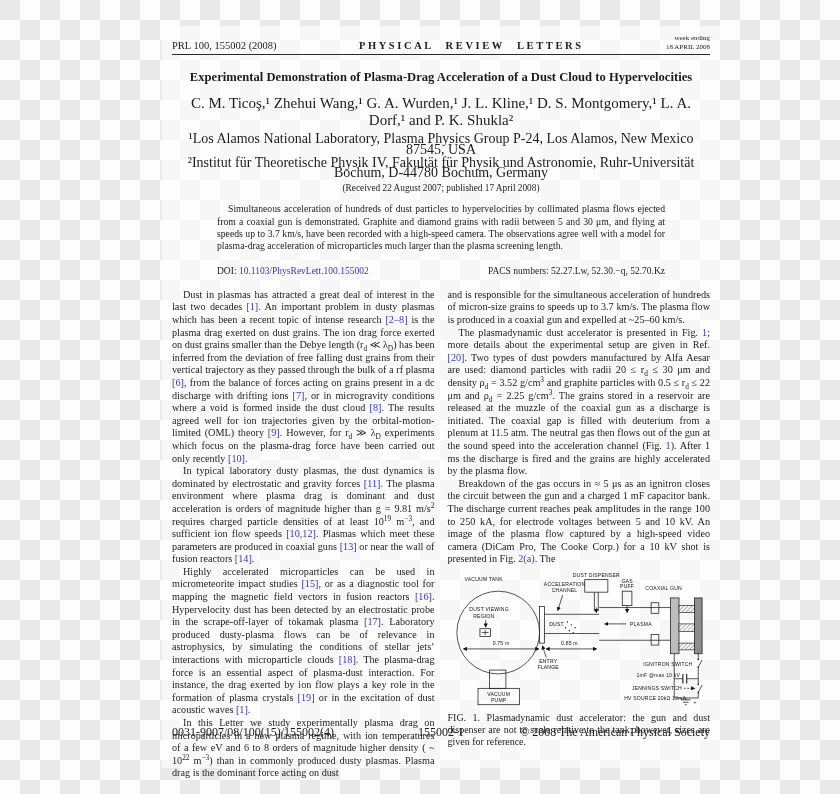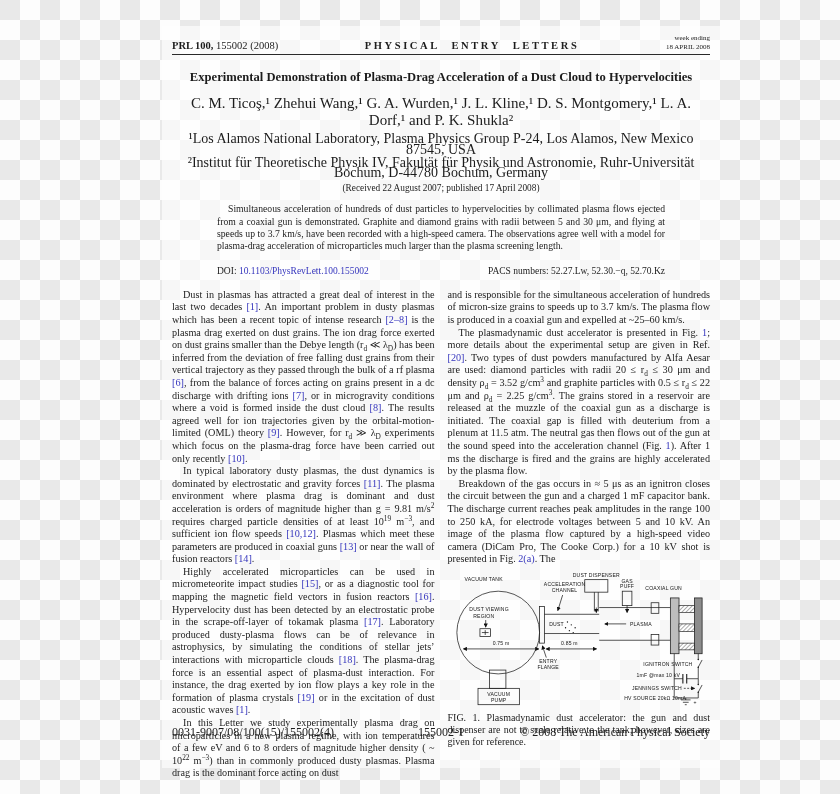--- a/index.html
+++ b/index.html
@@ -17,21 +17,21 @@
   }
   .paper{
     position:absolute;left:162px;top:26px;width:558px;height:742px;
     background:rgba(255,255,255,0.62);
     box-sizing:border-box;padding:8px 10px 0 10px;
   }
   
   .jheader{display:flex;justify-content:space-between;align-items:flex-end;
     border-bottom:1.5px solid #2a2a2a;padding-bottom:3px;}
   .h-left{font-size:10.5px;white-space:nowrap;}
-  .h-left b{font-weight:bold;}
+  .h-left b{font-weight:normal;}
   .h-center{font-weight:bold;font-size:10.5px;letter-spacing:2.6px;word-spacing:7px;white-space:nowrap;}
   .h-right{text-align:right;font-size:7px;line-height:8.5px;white-space:nowrap;}
   
   .title{margin-top:15px;text-align:center;font-weight:bold;font-size:12.6px;line-height:15px;}
   .authors{margin-top:10px;text-align:center;font-size:15px;}
   .affil{margin-top:2px;text-align:center;font-size:14px;line-height:10.8px;}
   .affil.first{margin-top:5px;}
   .received{margin-top:4px;text-align:center;font-size:9.3px;}
   
   .abstract{margin:10px 45px 0 45px;font-size:9.7px;line-height:12.4px;text-align:justify;text-indent:11px;}
@@ -59,21 +59,21 @@
   .fig-stroke{stroke:#222;stroke-width:0.8;fill:none;}
 </style>
 </head>
 <body>
 
 <div class="stage">
   <div class="paper">
 
     <div class="jheader">
       <span class="h-left"><b>PRL 100,</b><span> 155002 (2008)</span></span>
-      <span class="h-center">PHYSICAL ENTRY LETTERS</span>
+      <span class="h-center">PHYSICAL REVIEW LETTERS</span>
       <span class="h-right">
         <span>week ending</span><br>
         <span>18 APRIL 2008</span>
       </span>
     </div>
 
     <div class="title">Experimental Demonstration of Plasma-Drag Acceleration of a Dust Cloud to Hypervelocities</div>
     <div class="authors">C. M. Ticoş,¹ Zhehui Wang,¹ G. A. Wurden,¹ J. L. Kline,¹ D. S. Montgomery,¹ L. A. Dorf,¹ and P. K. Shukla²</div>
     <div class="affil first">¹Los Alamos National Laboratory, Plasma Physics Group P-24, Los Alamos, New Mexico 87545, USA</div>
     <div class="affil">²Institut für Theoretische Physik IV, Fakultät für Physik und Astronomie, Ruhr-Universität Bochum, D-44780 Bochum, Germany</div>

